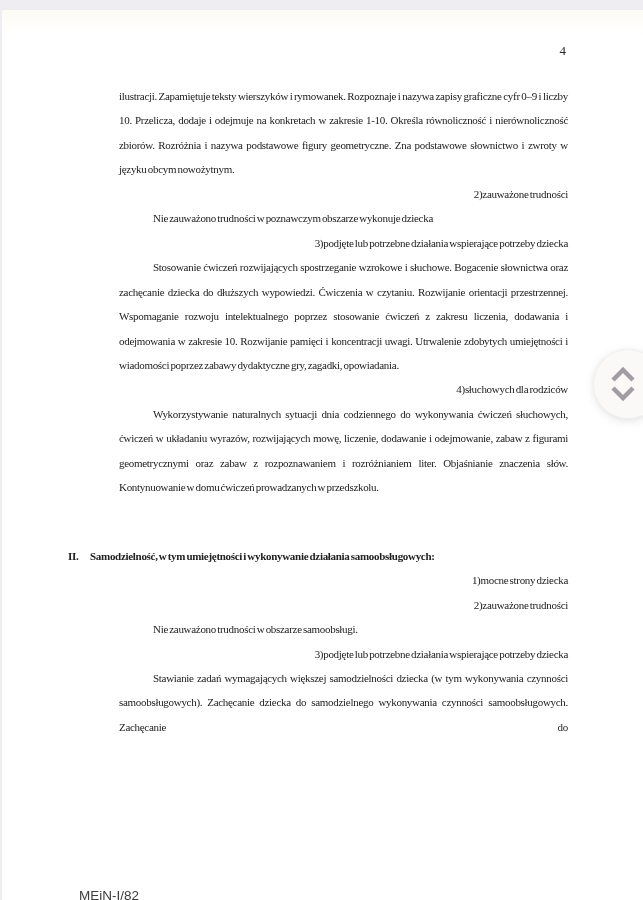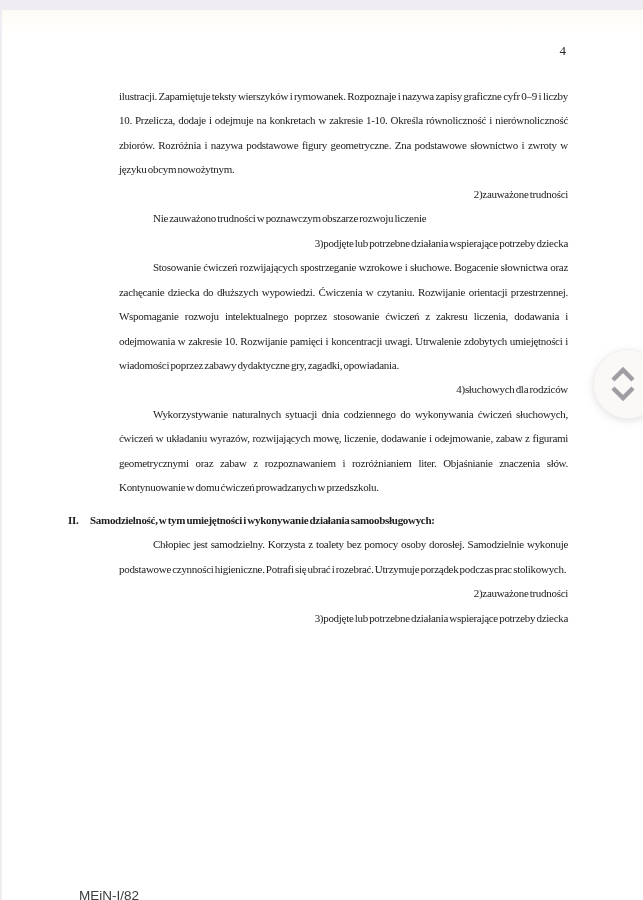--- a/index.html
+++ b/index.html
@@ -20,21 +20,21 @@
     font-size:11px; line-height:24.45px; color:#212121;
     text-align:justify; letter-spacing:-0.3px; word-spacing:-1.2px;
   }
   .para { margin:0; }
   .para.indent { text-indent:34px;font-family:Liberation Serif, serif; }
   .para.jlast { text-align-last:justify; }
   .numitem { margin:0 0 0 -24px; font-weight:normal; text-align:right; }
   .numitem .num { display:inline-block; width:24px; }
   .plain { margin:0 0 0 34px; text-align:left; }
   .section { margin:8px 0 0 -51px; font-weight:bold; text-align:left; }
-  .section .roman { display:inline-block; width:22px; }
+  .section .roman { display:inline-block; width:22px;margin-top:36px; }
   .footer {
     position:absolute; left:77px; top:878px;
     font-family:"Liberation Sans", sans-serif;
     font-size:13.5px; color:#3d3d3d; letter-spacing:0;
   }
   .scroll-widget {
     position:absolute; left:594px; top:350px; width:68px; height:68px;
     border-radius:50%; background:#fbf9f8;
     box-shadow:0 0 0 1px #f2f0ef, 0 2px 8px rgba(125,115,120,0.25);
   }
@@ -45,29 +45,31 @@
 <body>
 
 <div class="viewport">
   <div class="page">
 
     <div class="page-number">4</div>
 
     <div class="content">
         <p class="para">ilustracji. Zapamiętuje teksty wierszyków i rymowanek. Rozpoznaje i nazywa zapisy graficzne cyfr 0–9 i liczby 10. Przelicza, dodaje i odejmuje na konkretach w zakresie 1-10. Określa równoliczność i nierównoliczność zbiorów. Rozróżnia i nazywa podstawowe figury geometryczne. Zna podstawowe słownictwo i zwroty w języku obcym nowożytnym.</p>
         <div class="numitem"><span class="num">2)</span><span>zauważone trudności</span></div>
-        <p class="plain">Nie zauważono trudności w poznawczym obszarze rozwoju liczenie</p>
+        <p class="plain">Nie zauważono trudności w poznawczym obszarze wykonuje dziecka</p>
         <div class="numitem"><span class="num">3)</span><span>podjęte lub potrzebne działania wspierające potrzeby dziecka</span></div>
         <p class="para indent">Stosowanie ćwiczeń rozwijających spostrzeganie wzrokowe i słuchowe. Bogacenie słownictwa oraz zachęcanie dziecka do dłuższych wypowiedzi. Ćwiczenia w czytaniu. Rozwijanie orientacji przestrzennej. Wspomaganie rozwoju intelektualnego poprzez stosowanie ćwiczeń z zakresu liczenia, dodawania i odejmowania w zakresie 10. Rozwijanie pamięci i koncentracji uwagi. Utrwalenie zdobytych umiejętności i wiadomości poprzez zabawy dydaktyczne gry, zagadki, opowiadania.</p>
         <div class="numitem"><span class="num">4)</span><span>słuchowych dla rodziców</span></div>
         <p class="para indent">Wykorzystywanie naturalnych sytuacji dnia codziennego do wykonywania ćwiczeń słuchowych, ćwiczeń w układaniu wyrazów, rozwijających mowę, liczenie, dodawanie i odejmowanie, zabaw z figurami geometrycznymi oraz zabaw z rozpoznawaniem i rozróżnianiem liter. Objaśnianie znaczenia słów. Kontynuowanie w domu ćwiczeń prowadzanych w przedszkolu.</p>
         <div class="section"><span class="roman">II.</span><span>Samodzielność, w tym umiejętności i wykonywanie działania samoobsługowych:</span></div>
-        <p class="para indent">Chłopiec jest samodzielny. Korzysta z toalety bez pomocy osoby dorosłej. Samodzielnie wykonuje podstawowe czynności higieniczne. Potrafi się ubrać i rozebrać. Utrzymuje porządek podczas prac stolikowych.</p>
+        <div class="numitem"><span class="num">1)</span><span>mocne strony dziecka</span></div>
         <div class="numitem"><span class="num">2)</span><span>zauważone trudności</span></div>
+        <p class="plain">Nie zauważono trudności w obszarze samoobsługi.</p>
         <div class="numitem"><span class="num">3)</span><span>podjęte lub potrzebne działania wspierające potrzeby dziecka</span></div>
+        <p class="para indent jlast">Stawianie zadań wymagających większej samodzielności dziecka (w tym wykonywania czynności samoobsługowych). Zachęcanie dziecka do samodzielnego wykonywania czynności samoobsługowych. Zachęcanie do</p>
       </div>
 
     <div class="footer">MEiN-I/82</div>
   </div>
 
   <div class="scroll-widget">
     <svg width="40" height="48" viewBox="0 0 40 48">
       <g class="chev">
         <polyline points="10,20 20,10 30,20" fill="none" stroke="#a19da3" stroke-width="4.5" stroke-linecap="butt" stroke-linejoin="miter"></polyline>
       </g>

